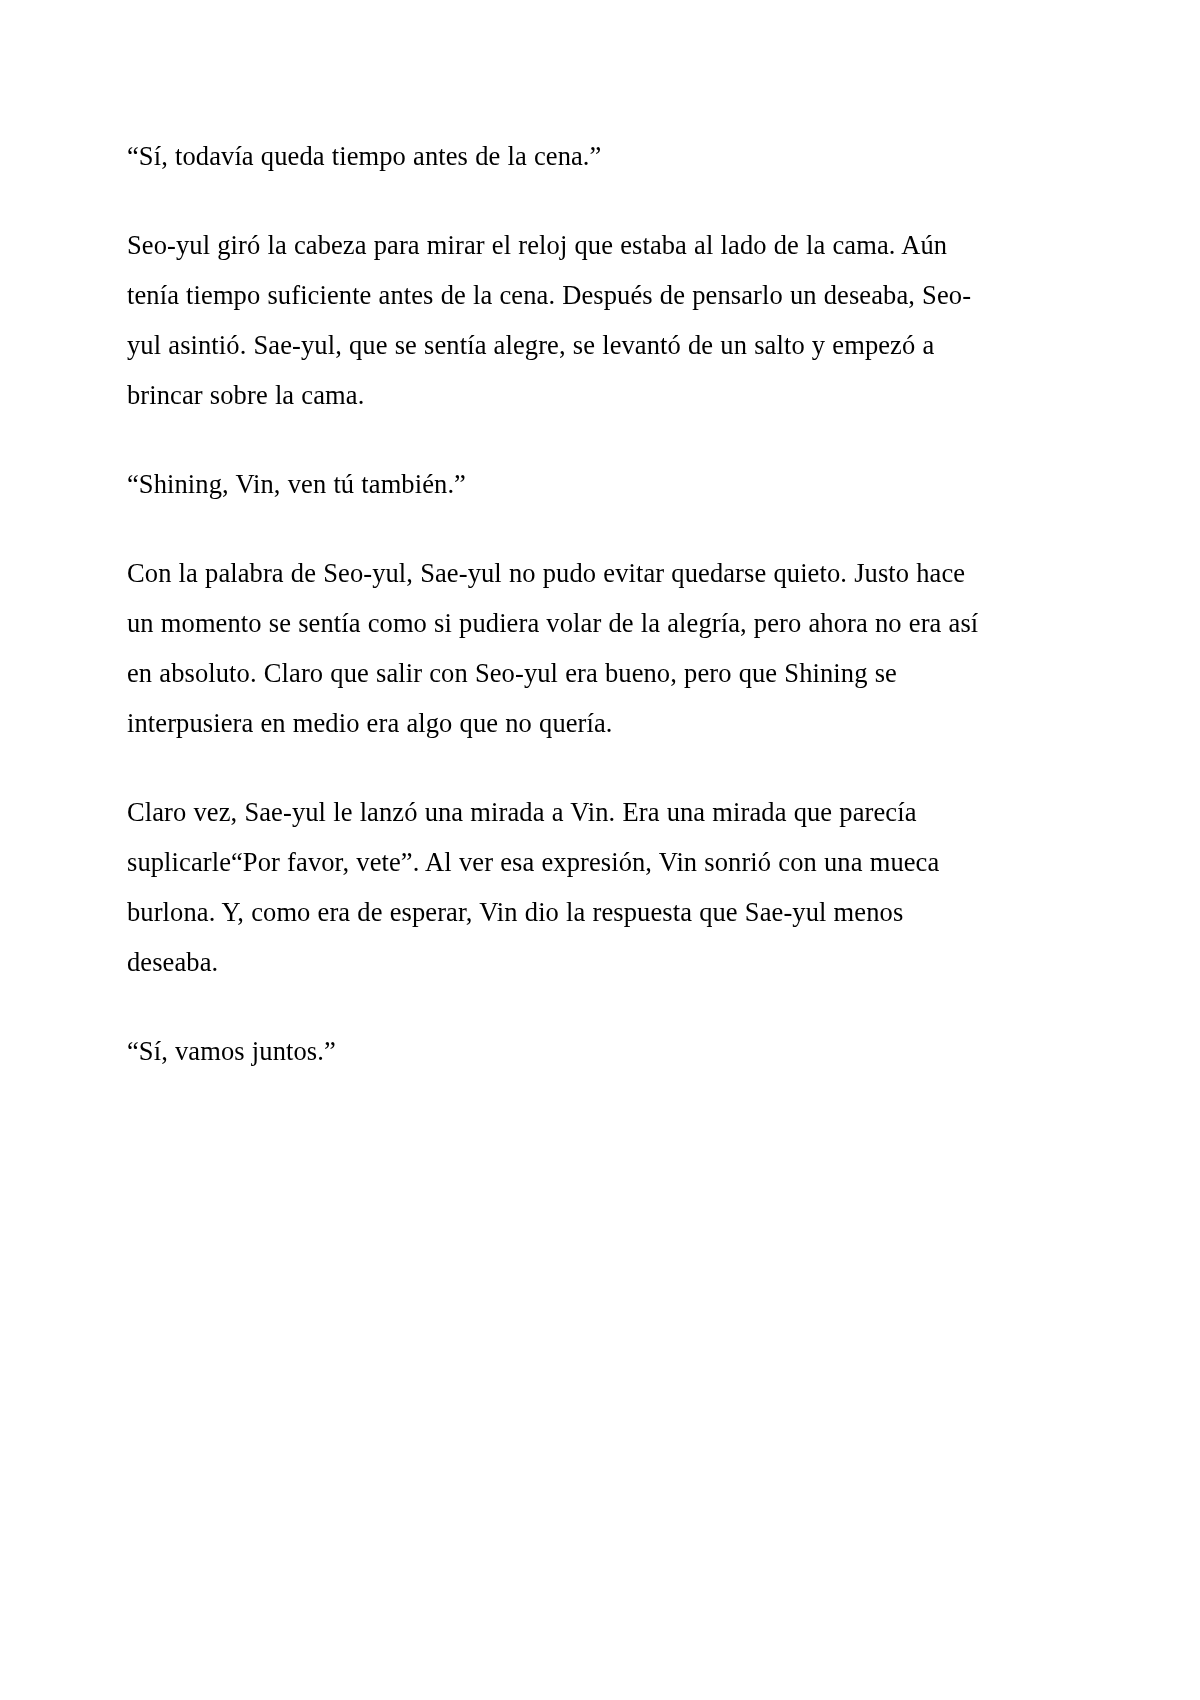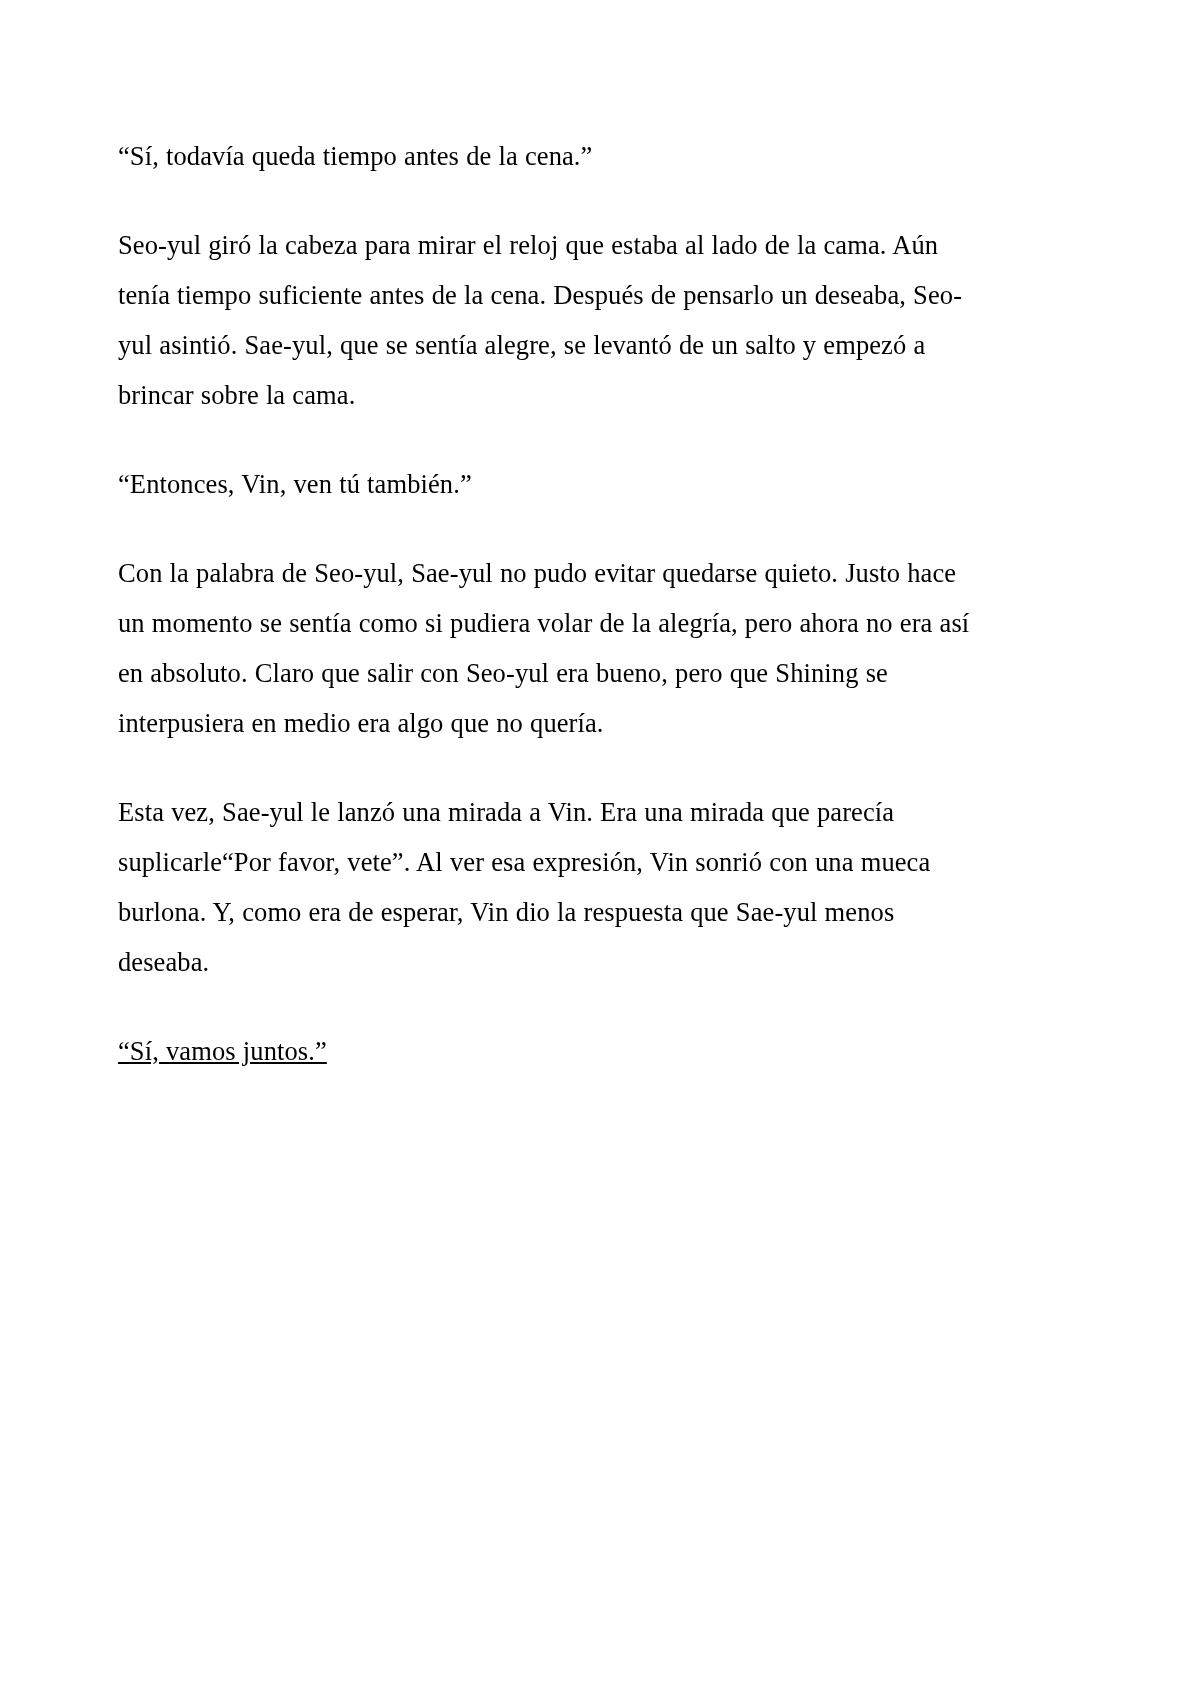--- a/index.html
+++ b/index.html
@@ -30,44 +30,43 @@
     position: absolute;
     left: 118px;
     top: 131px;
     width: 868px;
   }
 
   .paragraph {
     font-size: 26.5px;
     line-height: 50px;
     text-align: left;
-    margin: 0 0 39px 0;
+    margin: 0 0 39px 9px;
     letter-spacing: 0.1px;
     word-spacing: 0.4px;
     color: #000000;
     white-space: pre-wrap;
   }
 
   .paragraph:last-child {
     margin-bottom: 0;
-    text-decoration: underline;
   }
 </style>
 </head>
 <body>
 
 <div class="page">
   <div class="text-column">
 
     <p class="paragraph">“Sí, todavía queda tiempo antes de la cena.”</p>
 
     <p class="paragraph">Seo-yul giró la cabeza para mirar el reloj que estaba al lado de la cama. Aún tenía tiempo suficiente antes de la cena. Después de pensarlo un deseaba, Seo-yul asintió. Sae-yul, que se sentía alegre, se levantó de un salto y empezó a brincar sobre la cama.</p>
 
-    <p class="paragraph">“Entonces, Vin, ven tú también.”</p>
+    <p class="paragraph">“Shining, Vin, ven tú también.”</p>
 
     <p class="paragraph">Con la palabra de Seo-yul, Sae-yul no pudo evitar quedarse quieto. Justo hace un momento se sentía como si pudiera volar de la alegría, pero ahora no era así en absoluto. Claro que salir con Seo-yul era bueno, pero que Shining se interpusiera en medio era algo que no quería.</p>
 
-    <p class="paragraph">Esta vez, Sae-yul le lanzó una mirada a Vin. Era una mirada que parecía suplicarle“Por favor, vete”. Al ver esa expresión, Vin sonrió con una mueca burlona. Y, como era de esperar, Vin dio la respuesta que Sae-yul menos deseaba.</p>
+    <p class="paragraph">Claro vez, Sae-yul le lanzó una mirada a Vin. Era una mirada que parecía suplicarle“Por favor, vete”. Al ver esa expresión, Vin sonrió con una mueca burlona. Y, como era de esperar, Vin dio la respuesta que Sae-yul menos deseaba.</p>
 
     <p class="paragraph">“Sí, vamos juntos.”</p>
 
   </div>
 </div>
 
 </body></html>

